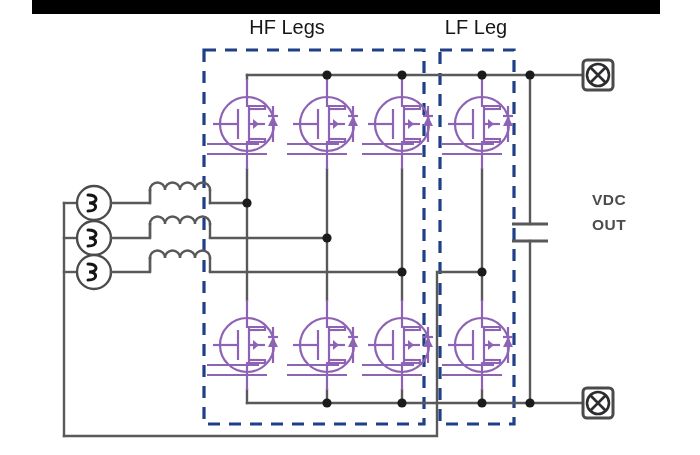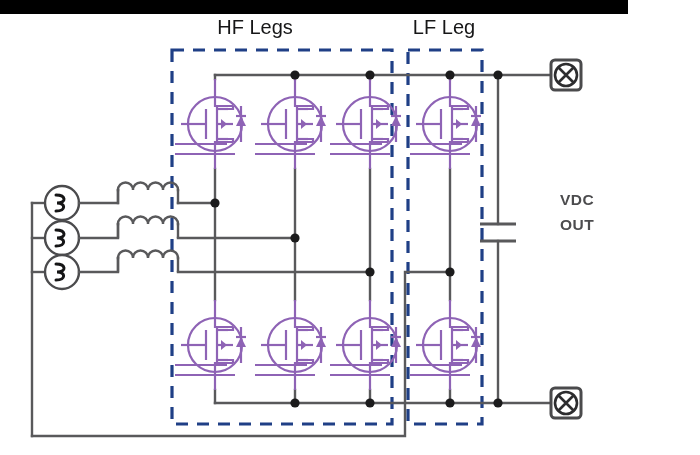--- a/index.html
+++ b/index.html
@@ -8,20 +8,21 @@
     padding: 0;
     background: #ffffff;
     font-family: "Liberation Sans", sans-serif;
   }
   #figure {
     position: relative;
     width: 628px;
     height: 455px;
     background: #ffffff;
     overflow: hidden;
+    margin-left: 32px;
   }
   #topbar {
     position: absolute;
     left: 0;
     top: 0;
     width: 700px;
     height: 14px;
     background: #000000;
   }
   #schematic {

